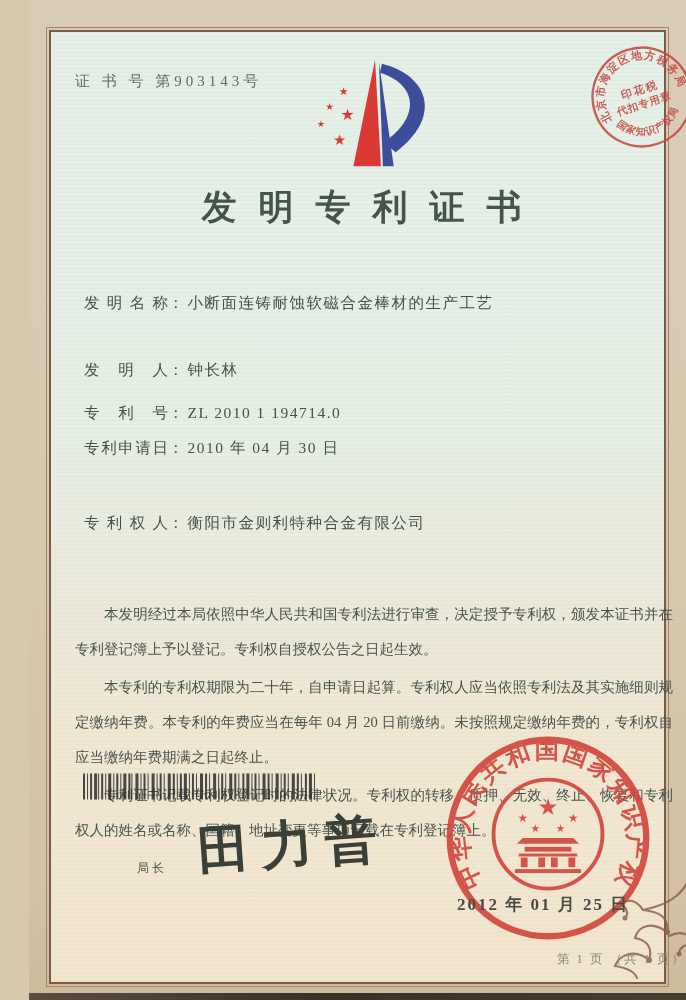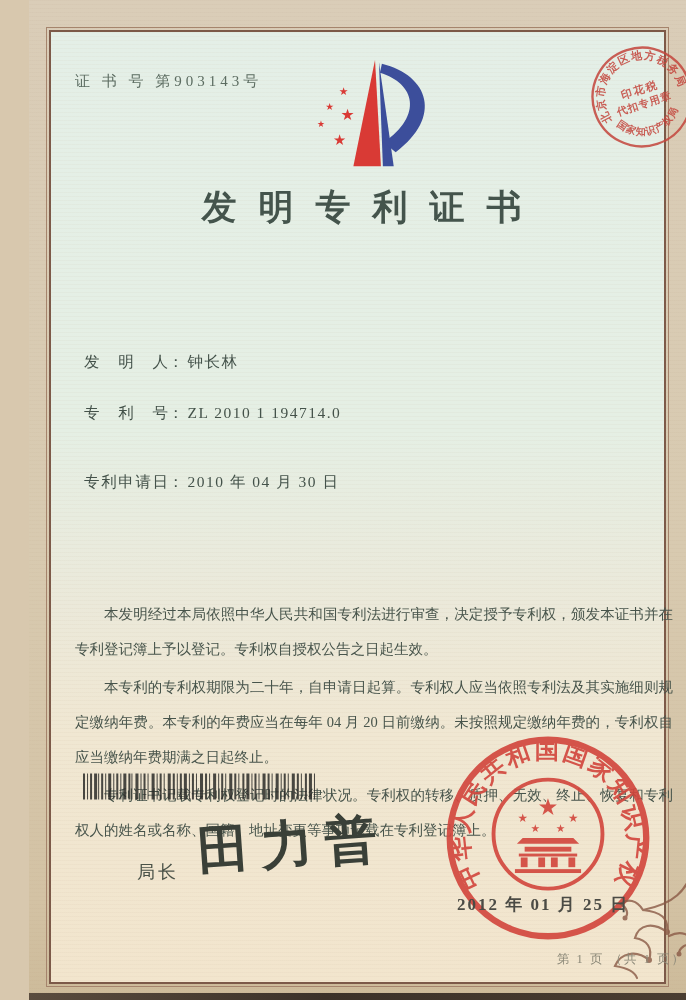--- a/index.html
+++ b/index.html
@@ -51,21 +51,21 @@
   .colon { font-size:15.5px; }
   .fvalue { font-size:15.5px; letter-spacing:1.5px; margin-left:4px; }
   .body-text { position:absolute; left:46px; top:597px; width:598px; }
   .body-text p {
     margin:0 0 3px 0; text-indent:2em; font-size:14.5px;
     line-height:35px; text-align:justify; color:#47544b;
   }
   .barcode { position:absolute; left:54px; top:773px; }
   .signer-role {
     position:absolute; left:108px; top:860px;
-    font-size:18px; letter-spacing:3px; color:#4a5248;
+    font-size:12px; letter-spacing:3px; color:#4a5248;
   }
   .signature {
     position:absolute; left:168px; top:810px;
     font-size:52px; font-weight:700; letter-spacing:12px;
     color:#3a4038; transform:rotate(-4deg);
   }
   .seal-svg { position:absolute; left:412px; top:731px; opacity:.9; }
   .seal-date {
     position:absolute; left:428px; top:893px; z-index:5;
     font-size:17px; font-weight:bold; letter-spacing:2px; color:#4b4b45;
@@ -117,28 +117,34 @@
       <text font-size="10.5" letter-spacing="0.8" font-weight="bold">
         <textPath href="#taxBottom">国家知识产权局</textPath>
       </text>
       <text x="60" y="56" text-anchor="middle" font-size="11.5" letter-spacing="2" font-weight="bold">印花税</text>
       <text x="60" y="71" text-anchor="middle" font-size="11" letter-spacing="1" font-weight="bold">代扣专用章</text>
     </g>
   </svg>
 
   <div class="title">发明专利证书</div>
 
-  <div class="field" style="top:352px">
+  <div class="field" style="top:293px">
+    <span class="flabel">发明名称</span><span class="colon">：</span><span class="fvalue">小断面连铸耐蚀软磁合金棒材的生产工艺</span>
+  </div>
+  <div class="field" style="top:360px">
     <span class="flabel">发明人</span><span class="colon">：</span><span class="fvalue">钟长林</span>
   </div>
   <div class="field" style="top:403px">
     <span class="flabel">专利号</span><span class="colon">：</span><span class="fvalue">ZL 2010 1 194714.0</span>
   </div>
-  <div class="field" style="top:472px">
+  <div class="field" style="top:438px">
     <span class="flabel">专利申请日</span><span class="colon">：</span><span class="fvalue">2010 年 04 月 30 日</span>
+  </div>
+  <div class="field" style="top:513px">
+    <span class="flabel">专利权人</span><span class="colon">：</span><span class="fvalue">衡阳市金则利特种合金有限公司</span>
   </div>
 
   <div class="body-text">
     <p>本发明经过本局依照中华人民共和国专利法进行审查，决定授予专利权，颁发本证书并在专利登记簿上予以登记。专利权自授权公告之日起生效。</p>
     <p>本专利的专利权期限为二十年，自申请日起算。专利权人应当依照专利法及其实施细则规定缴纳年费。本专利的年费应当在每年 04 月 20 日前缴纳。未按照规定缴纳年费的，专利权自应当缴纳年费期满之日起终止。</p>
     <p>专利证书记载专利权登记时的法律状况。专利权的转移、质押、无效、终止、恢复和专利权人的姓名或名称、国籍、地址变更等事项记载在专利登记簿上。</p>
   </div>
 
   <svg class="barcode" width="234" height="27" viewBox="0 0 232 26">
     <path fill="#2a2a28" opacity="0.85" d="M0 0h2v26h-2z M4 0h1v26h-1z M7 0h2v26h-2z M11 0h3v26h-3z M15 0h1v26h-1z M18 0h2v26h-2z M22 0h1v26h-1z M25 0h3v26h-3z M30 0h1v26h-1z M33 0h2v26h-2z M37 0h1v26h-1z M40 0h3v26h-3z M45 0h2v26h-2z M48 0h1v26h-1z M52 0h3v26h-3z M57 0h1v26h-1z M60 0h2v26h-2z M64 0h1v26h-1z M68 0h3v26h-3z M73 0h1v26h-1z M76 0h2v26h-2z M80 0h1v26h-1z M84 0h3v26h-3z M89 0h2v26h-2z M93 0h1v26h-1z M96 0h2v26h-2z M100 0h3v26h-3z M105 0h1v26h-1z M108 0h2v26h-2z M112 0h1v26h-1z M116 0h3v26h-3z M121 0h2v26h-2z M125 0h1v26h-1z M129 0h3v26h-3z M134 0h1v26h-1z M137 0h2v26h-2z M141 0h1v26h-1z M145 0h3v26h-3z M150 0h2v26h-2z M154 0h1v26h-1z M158 0h2v26h-2z M162 0h3v26h-3z M167 0h1v26h-1z M170 0h2v26h-2z M174 0h1v26h-1z M178 0h3v26h-3z M183 0h2v26h-2z M187 0h1v26h-1z M191 0h3v26h-3z M196 0h1v26h-1z M199 0h2v26h-2z M203 0h1v26h-1z M207 0h3v26h-3z M212 0h2v26h-2z M216 0h1v26h-1z M220 0h2v26h-2z M224 0h3v26h-3z M229 0h1v26h-1z"></path>

